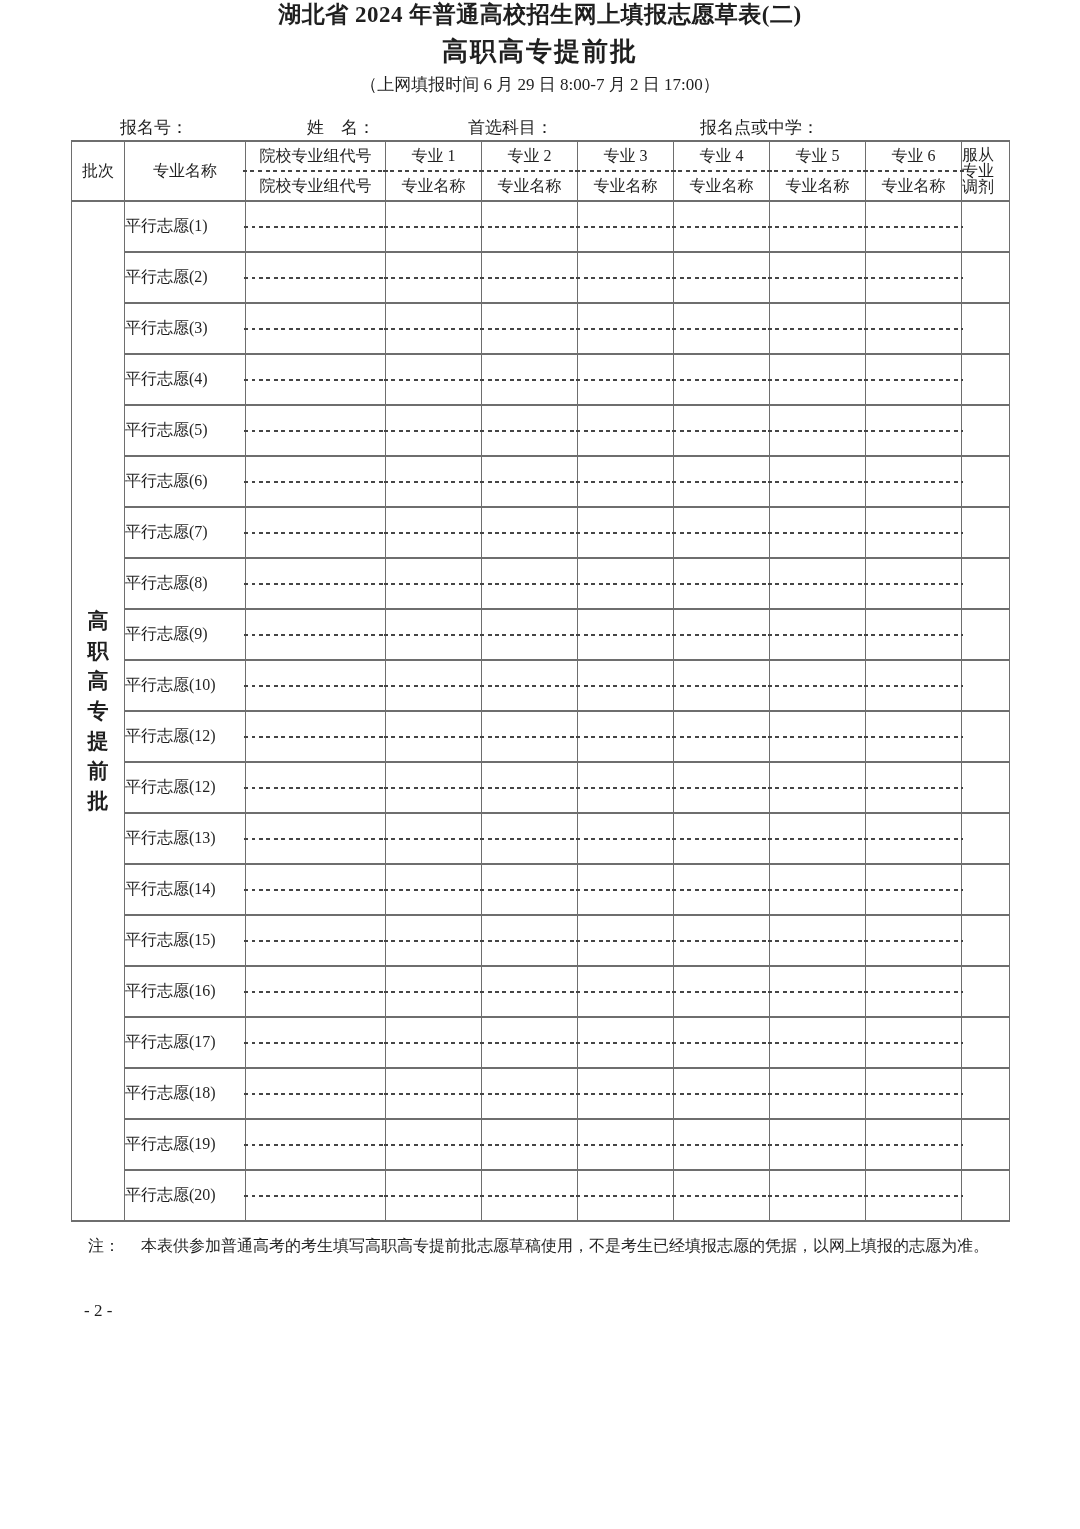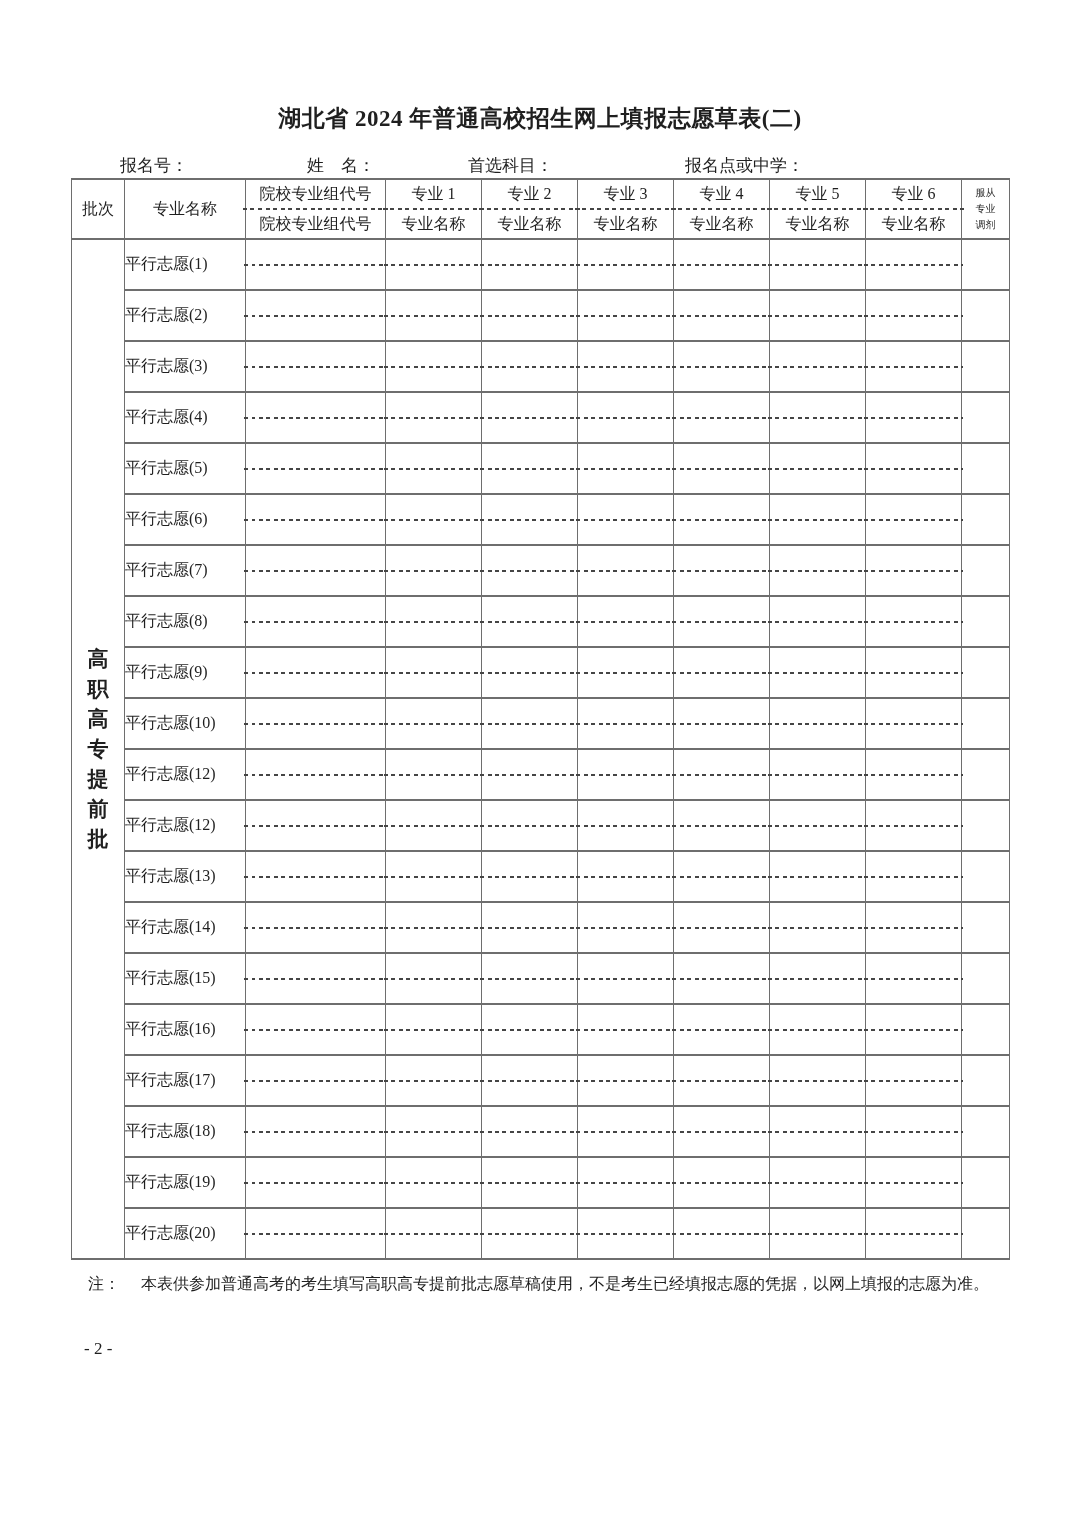--- a/index.html
+++ b/index.html
@@ -14,21 +14,20 @@
     width: 1080px;
     height: 1529px;
     font-family: "Liberation Serif", "DejaVu Serif", serif;
     color: var(--text);
   }
   .sheet {
     position: relative;
     width: 1080px;
     height: 1529px;
     background: var(--bg);
-    padding-top: 104px;
     overflow: hidden;
   }
   .title {
     text-align: center;
     font-size: 23px;
     font-weight: bold;
     line-height: 30px;
     letter-spacing: 0.5px;
   }
   .subtitle {
@@ -48,21 +47,21 @@
   .fields {
     position: relative;
     height: 24px;
     margin-top: 20px;
     font-size: 17px;
   }
   .fields span { position: absolute; top: 0; line-height: 24px; white-space: nowrap; }
   .f1 { left: 120px; }
   .f2 { left: 307px; }
   .f3 { left: 468px; }
-  .f4 { left: 685px; }
+  .f4 { left: 700px; }
 
   table.form-table {
     border-collapse: collapse;
     table-layout: fixed;
     width: 938px;
     margin-left: 71px;
   }
   th, td {
     border: 2px solid var(--border);
     border-left-width: 1.5px;
@@ -92,22 +91,22 @@
     font-size: 16px;
     white-space: nowrap;
   }
   .hdash {
     height: 2px;
     margin: 0 -3px;
     background-image: repeating-linear-gradient(to right, var(--dash) 0 4px, transparent 4px 7.5px);
   }
 
   .adjust-th {
-    text-align: center;
-    font-size: 10px;
+    text-align: left;
+    font-size: 16px;
   }
   .adjust-th div { line-height: 16px; }
 
   .batch-cell { text-align: center; }
   .vchar {
     font-size: 21px;
     font-weight: bold;
     line-height: 30px;
     text-align: center;
   }
@@ -138,20 +137,22 @@
     margin: 44px 0 0 84px;
     font-size: 17px;
   }
 </style>
 </head>
 <body>
 
 <div class="sheet">
 
   <div class="title">湖北省 2024 年普通高校招生网上填报志愿草表(二)</div>
+  <div class="subtitle">高职高专提前批</div>
+  <div class="time-note">（上网填报时间 6 月 29 日 8:00-7 月 2 日 17:00）</div>
 
   <div class="fields">
     <span class="f1">报名号：</span>
     <span class="f2">姓　名：</span>
     <span class="f3">首选科目：</span>
     <span class="f4">报名点或中学：</span>
   </div>
 
   <table class="form-table">
     <colgroup>

